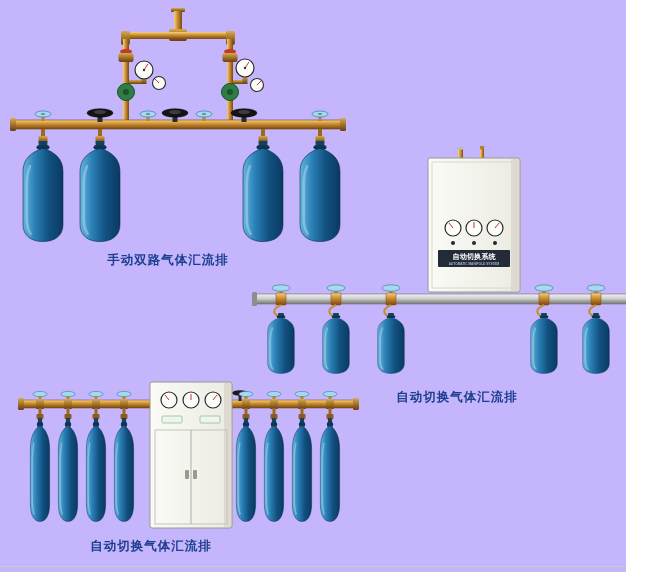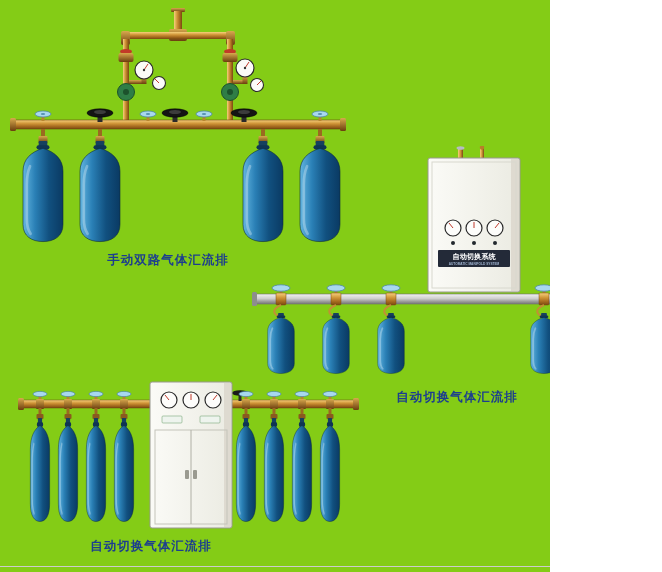--- a/index.html
+++ b/index.html
@@ -1,16 +1,16 @@
 <!DOCTYPE html>
 <html><head>
 <meta charset="utf-8">
 <style>
   html,body{margin:0;padding:0;background:#ffffff;}
-  .canvas{position:relative;width:550px;height:572px;background:#84cc16;overflow:hidden;
+  .canvas{position:relative;width:626px;height:572px;background:#c4b5fd;overflow:hidden;
           font-family:"Liberation Sans",sans-serif;}
   figure.product{position:absolute;margin:0;}
   figure.product svg{display:block;}
   figcaption.caption{font-size:12.5px;font-weight:bold;color:#1c3e8e;text-align:center;
                      letter-spacing:1px;}
   svg text{font-family:"Liberation Sans",sans-serif;font-weight:bold;}
   .bottom-rule{position:absolute;left:0;top:566px;width:662px;height:1px;background:#cccccc;}
 </style>
 </head>
 <body>

